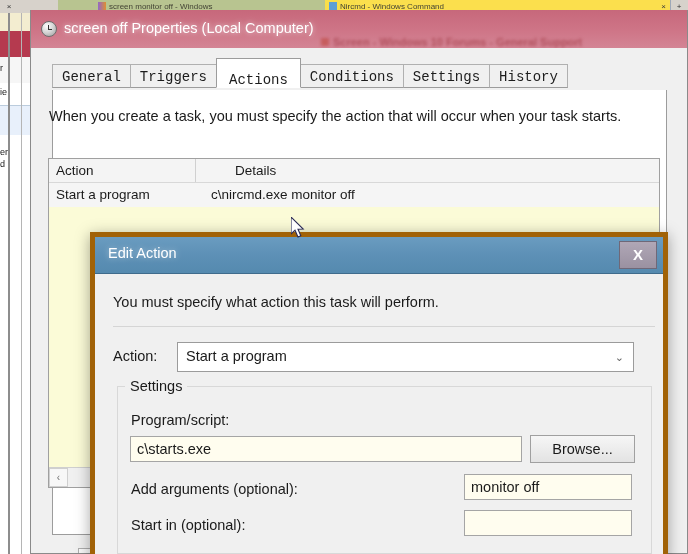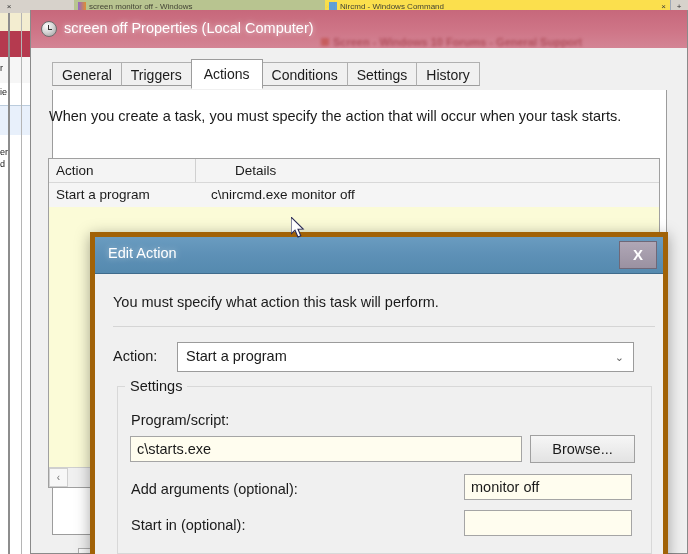--- a/index.html
+++ b/index.html
@@ -35,21 +35,21 @@
     background: #b7c48d;
     border-right: 1px solid #8e9a6c;
     color: #3a3a2c;
     font-size: 8px;
     line-height: 13px;
     white-space: nowrap;
     overflow: hidden;
     filter: blur(0.4px);
     opacity: .95;
   }
-  .bg-tab.t1 { left: 74px; width: 260px; }
+  .bg-tab.t1 { left: 58px; width: 260px; padding-left: 36px; }
   .bg-tab.t2 { left: 325px; width: 345px; background: #fde047; border-right: 1px solid #9aa6b8; }
   .bg-tab .favicon {
     display: inline-block;
     width: 8px; height: 8px;
     margin: 0 3px -1px 4px;
     background: #5a9ed8;
   }
   .bg-tab.t1 .favicon { background: linear-gradient(90deg,#8e63c8,#e08c2a); }
   .bg-tab .tabx {
     position: absolute; right: 4px; top: 0; font-size: 8px; color: #333;
@@ -152,21 +152,22 @@
     height: 506px;
     background: #f0f0f0;
   }
 
   
   .tabstrip {
     position: absolute;
     left: 21px; top: 12px;
     height: 28px;
     display: flex;
-    align-items: center;
+    align-items: flex-end;
+    font-family: Liberation Mono, monospace;
   }
   .tab {
     height: 24px;
     padding: 0 9px;
     background: #f0f0f0;
     border: 1px solid #b0b0b0;
     border-bottom: 1px solid #9c9c9c;
     margin-right: -1px;
     font-size: 14px;
     line-height: 24px;
@@ -175,21 +176,21 @@
     white-space: nowrap;
   }
   .tab.selected {
     height: 30px;
     line-height: 28px;
     background: #ffffff;
     border: 1px solid #9c9c9c;
     border-bottom: 1px solid #ffffff;
     position: relative;
     z-index: 3;
-    padding: 0 12px;
+    padding: 7px 12px;
   }
 
   .tab-panel {
     position: absolute;
     left: 21px; top: 42px;
     width: 615px; height: 445px;
     background: #ffffff;
     border: 1px solid #9c9c9c;
     border-top: none;
     box-sizing: border-box;

